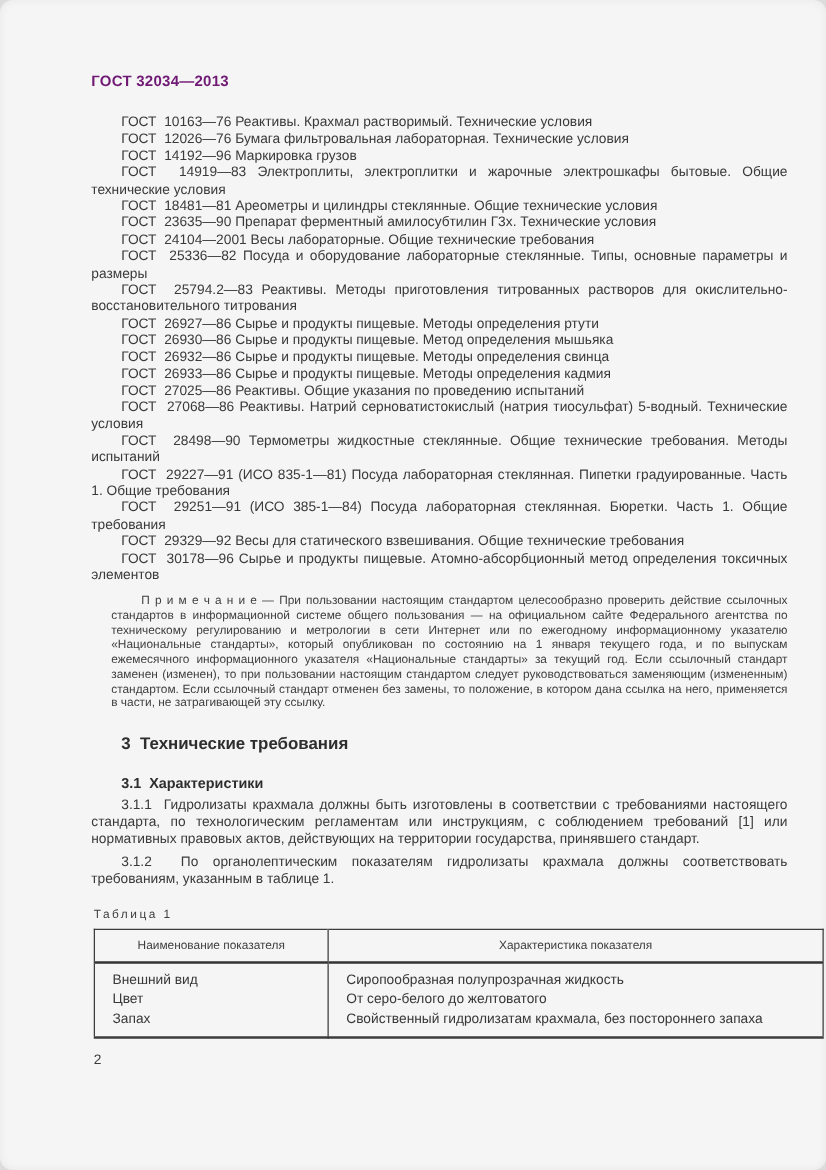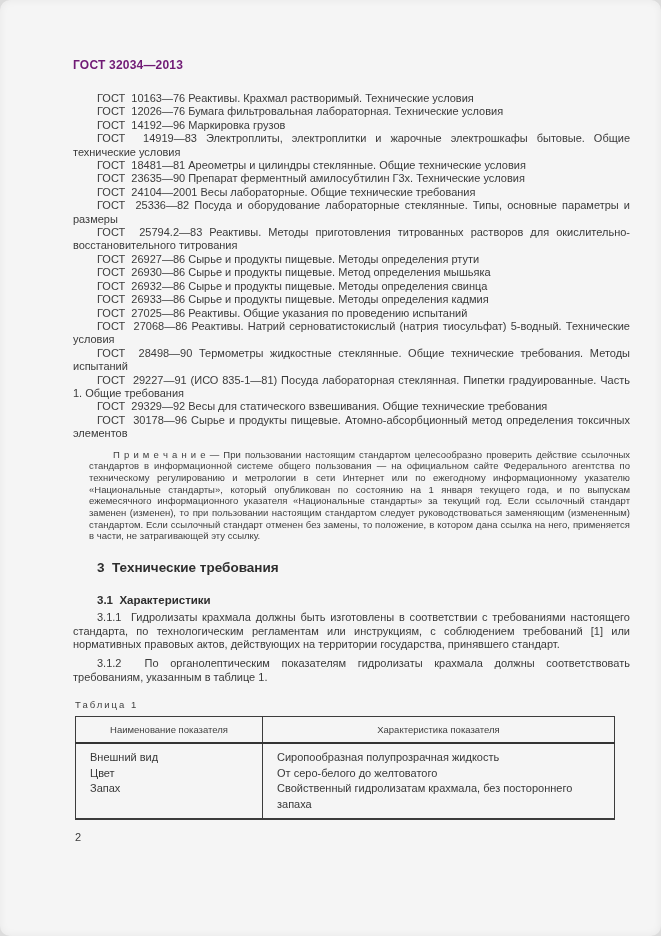--- a/index.html
+++ b/index.html
@@ -43,21 +43,21 @@
     margin:5px 0 0 0;
     font-size:11px;line-height:13.6px;
     text-align:justify;text-indent:24px;
   }
   .tbl-caption{
     margin:15px 0 6px 2px;
     font-size:9.5px;letter-spacing:2px;color:#3e3e3e;
   }
   table.t1{
     border-collapse:collapse;
-    width:540px;margin-left:2px;
+    width:584px;margin-left:2px;
     border:1.5px solid #3c3c3c;
     border-bottom-width:2px;
   }
   table.t1 col.c1{width:187px;}
   table.t1 th{
     font-size:9.5px;font-weight:normal;color:#3e3e3e;
     text-align:center;vertical-align:middle;
     padding:7px 4px;
     border-bottom:2.5px solid #333;
   }
@@ -94,20 +94,21 @@
       <p class="ref">ГОСТ&nbsp; 25336—82 Посуда и оборудование лабораторные стеклянные. Типы, основные параметры и размеры</p>
       <p class="ref">ГОСТ&nbsp; 25794.2—83 Реактивы. Методы приготовления титрованных растворов для окислительно-восстановительного титрования</p>
       <p class="ref">ГОСТ&nbsp; 26927—86 Сырье и продукты пищевые. Методы определения ртути</p>
       <p class="ref">ГОСТ&nbsp; 26930—86 Сырье и продукты пищевые. Метод определения мышьяка</p>
       <p class="ref">ГОСТ&nbsp; 26932—86 Сырье и продукты пищевые. Методы определения свинца</p>
       <p class="ref">ГОСТ&nbsp; 26933—86 Сырье и продукты пищевые. Методы определения кадмия</p>
       <p class="ref">ГОСТ&nbsp; 27025—86 Реактивы. Общие указания по проведению испытаний</p>
       <p class="ref">ГОСТ&nbsp; 27068—86 Реактивы. Натрий серноватистокислый (натрия тиосульфат) 5-водный. Технические условия</p>
       <p class="ref">ГОСТ&nbsp; 28498—90 Термометры жидкостные стеклянные. Общие технические требования. Методы испытаний</p>
       <p class="ref">ГОСТ&nbsp; 29227—91 (ИСО 835-1—81) Посуда лабораторная стеклянная. Пипетки градуированные. Часть 1. Общие требования</p>
+      <p class="ref">ГОСТ&nbsp; 29251—91 (ИСО 385-1—84) Посуда лабораторная стеклянная. Бюретки. Часть 1. Общие требования</p>
       <p class="ref">ГОСТ&nbsp; 29329—92 Весы для статического взвешивания. Общие технические требования</p>
       <p class="ref">ГОСТ&nbsp; 30178—96 Сырье и продукты пищевые. Атомно-абсорбционный метод определения токсичных элементов</p>
     </div>
 
     <p class="note"><span>П р и м е ч а н и е</span> <span>— При пользовании настоящим стандартом целесообразно проверить действие ссылочных стандартов в информационной системе общего пользования — на официальном сайте Федерального агентства по техническому регулированию и метрологии в сети Интернет или по ежегодному информационному указателю «Национальные стандарты», который опубликован по состоянию на 1 января текущего года, и по выпускам ежемесячного информационного указателя «Национальные стандарты» за текущий год. Если ссылочный стандарт заменен (изменен), то при пользовании настоящим стандартом следует руководствоваться заменяющим (измененным) стандартом. Если ссылочный стандарт отменен без замены, то положение, в котором дана ссылка на него, применяется в части, не затрагивающей эту ссылку.</span></p>
 
     <div class="h3">3&nbsp; Технические требования</div>
 
     <div class="h31">3.1&nbsp; Характеристики</div>
 

